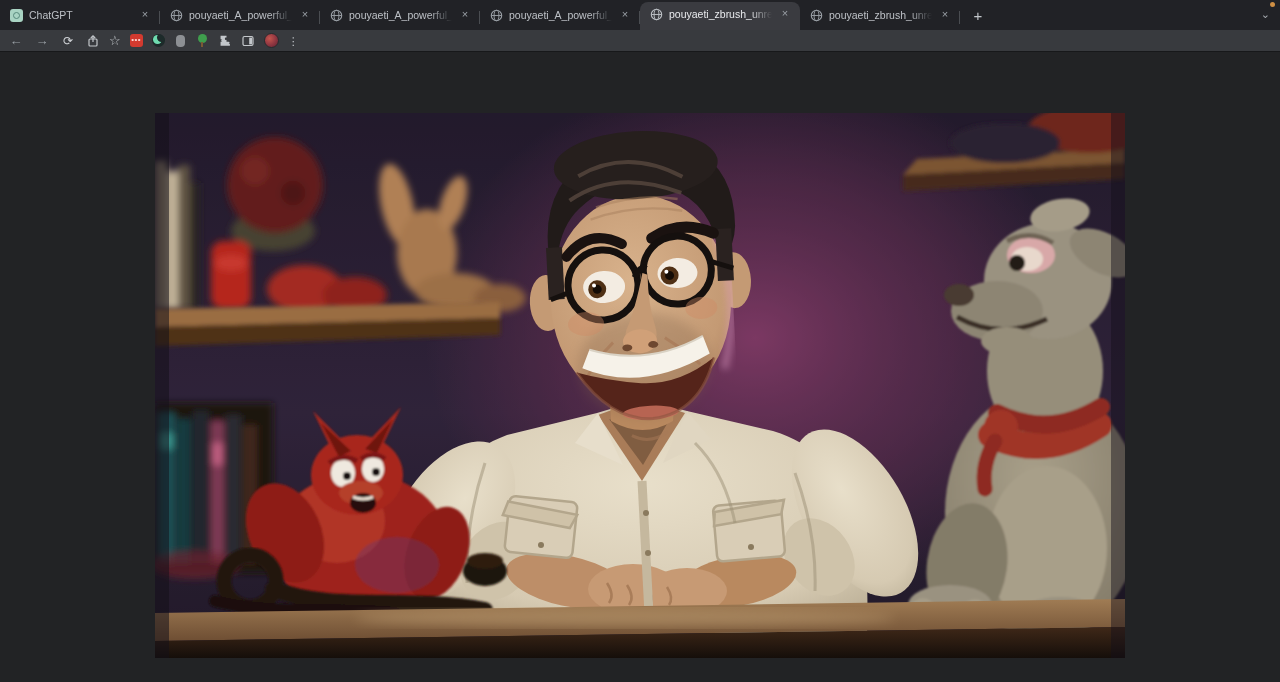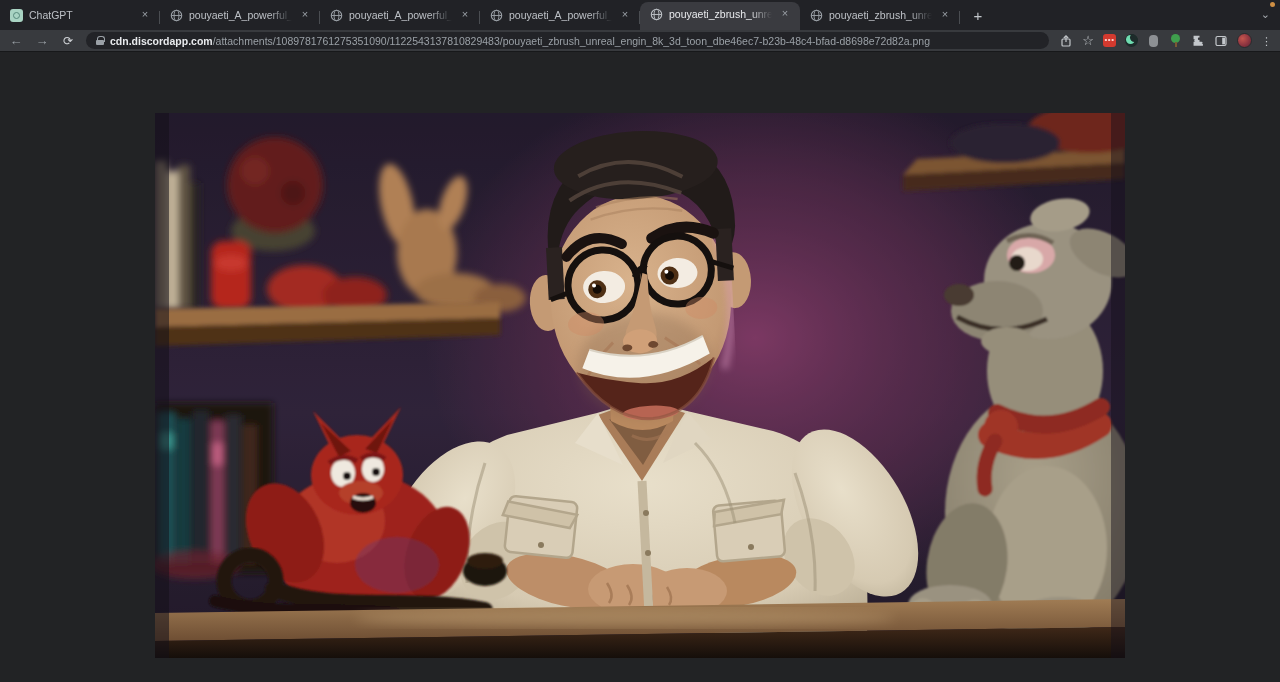--- a/index.html
+++ b/index.html
@@ -125,24 +125,20 @@
   </div>
   <div class="newtab-btn">+</div>
   <div class="tabsearch">⌄</div>
   <div class="frame-dot"></div>
 </div>
 
 <div class="toolbar">
   <span class="nav-ic">←</span>
   <span class="nav-ic">→</span>
   <span class="nav-ic reload">⟳</span>
-  <div class="omnibox">
-    <span class="lock"></span>
-    <span class="url"><b>cdn.discordapp.com</b><span>/attachments/1089781761275351090/1122543137810829483/pouyaeti_zbrush_unreal_engin_8k_3d_toon_dbe46ec7-b23b-48c4-bfad-d8698e72d82a.png</span></span>
-  </div>
   <div class="tb-right">
     <svg class="mini" viewBox="0 0 14 14">
         <rect x="3" y="5" width="8" height="7" rx="1" fill="none" stroke="#c3c7cb" stroke-width="1.2"></rect>
         <line x1="7" y1="2" x2="7" y2="8" stroke="#c3c7cb" stroke-width="1.2"></line>
         <path d="M4.8 4 7 1.8 9.2 4" fill="none" stroke="#c3c7cb" stroke-width="1.2"></path>
       </svg>
     <span style="color:#c3c7cb;font-size:13px;line-height:14px;">☆</span>
     <span class="ext-red">•••</span>
     <span class="ext-moon"></span>
     <span class="ext-grey"></span>

